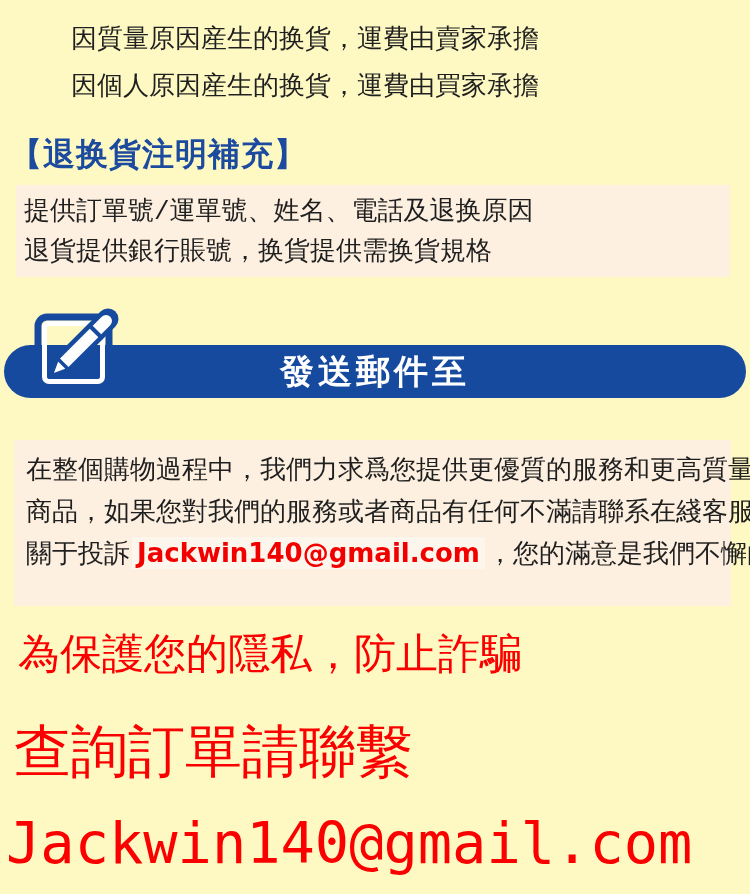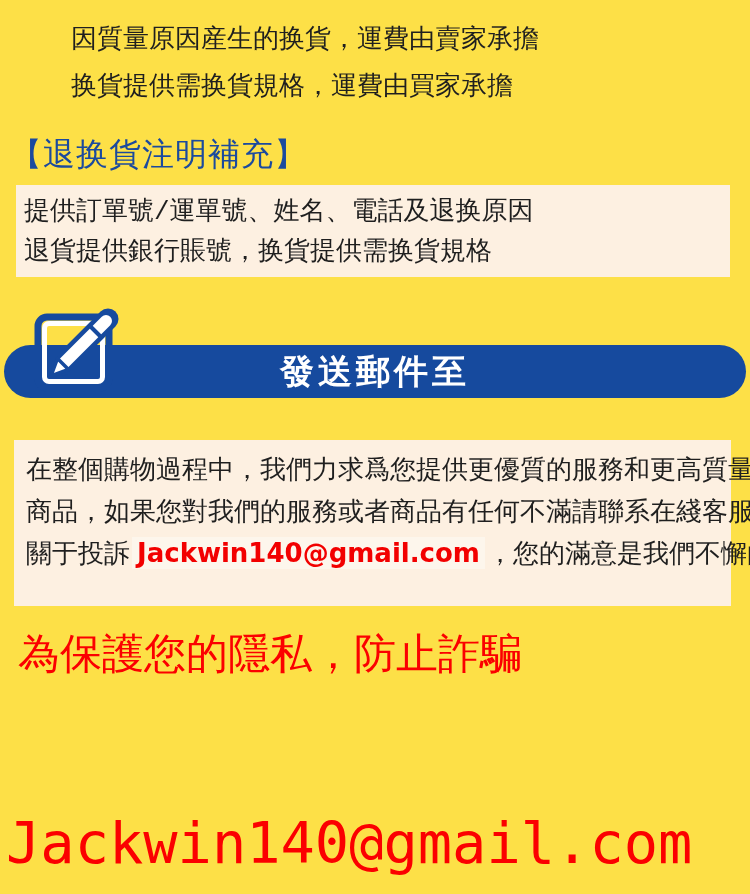--- a/index.html
+++ b/index.html
@@ -1,25 +1,25 @@
 <!DOCTYPE html>
 <html><head>
 <meta charset="utf-8">
 <style>
   html,body{margin:0;padding:0;background:#ffffff;}
   #page{
-    position:relative;width:750px;height:894px;overflow:hidden;background:#fde047;
+    position:relative;width:750px;height:894px;overflow:hidden;background:#fef9c3;
     font-family:"DejaVu Sans","Liberation Sans",sans-serif;color:#1f1f1f;
   }
   .abs{position:absolute;}
   .note-line{font-size:26px;color:#1f1f1f;white-space:nowrap;}
   #note-line-1{left:71px;top:21px;}
   #note-line-2{left:71px;top:68px;}
   #supplement-heading{
-    left:10px;top:133px;font-size:32px;color:#1b4a9e;font-weight:400;
+    left:10px;top:133px;font-size:32px;color:#1b4a9e;font-weight:700;
     letter-spacing:1px;white-space:nowrap;
   }
   .cream-box{background:#fdf0e1;}
   #supplement-box{left:16px;top:185px;width:714px;height:92px;}
   .supp-line{font-size:26px;line-height:40px;white-space:nowrap;padding-left:8px;}
   #supplement-box .inner{padding-top:7px;font-family:Liberation Mono, monospace;}
   #complaint-banner{
     left:4px;top:345px;width:742px;height:53px;background:#164a9e;border-radius:27px;
   }
   #banner-title{
@@ -41,21 +41,21 @@
     font-family:"DejaVu Sans Mono","Liberation Mono",monospace;
   }
 </style>
 </head>
 <body>
 
 <div id="page">
 
   <div id="note-line-1" class="abs note-line">因質量原因産生的换貨，運費由賣家承擔</div>
 
-  <div id="note-line-2" class="abs note-line">换貨提供需换貨規格，運費由買家承擔</div>
+  <div id="note-line-2" class="abs note-line">因個人原因産生的换貨，運費由買家承擔</div>
 
   <div id="supplement-heading" class="abs">【退换貨注明補充】</div>
 
   <div id="supplement-box" class="abs cream-box">
     <div class="inner">
       <div class="supp-line">提供訂單號/運單號、姓名、電話及退换原因</div>
       <div class="supp-line">退貨提供銀行賬號，换貨提供需换貨規格</div>
     </div>
   </div>
 
@@ -79,16 +79,17 @@
   <div id="complaint-box" class="abs cream-box">
     <div class="inner">
       <div class="para-line">在整個購物過程中，我們力求爲您提供更優質的服務和更高質量的</div>
       <div class="para-line">商品，如果您對我們的服務或者商品有任何不滿請聯系在綫客服或</div>
       <div class="para-line"><span>關于投訴</span><span class="inline-email">Jackwin140@gmail.com</span><span>，您的滿意是我們不懈的追求。</span></div>
     </div>
   </div>
 
   <div id="privacy-line-1" class="abs red-line">為保護您的隱私，防止詐騙</div>
 
+  <div id="privacy-line-2" class="abs red-line">查詢訂單請聯繫</div>
 
   <div id="privacy-email" class="abs red-line">Jackwin140@gmail.com</div>
 
 </div>
 
 </body></html>

